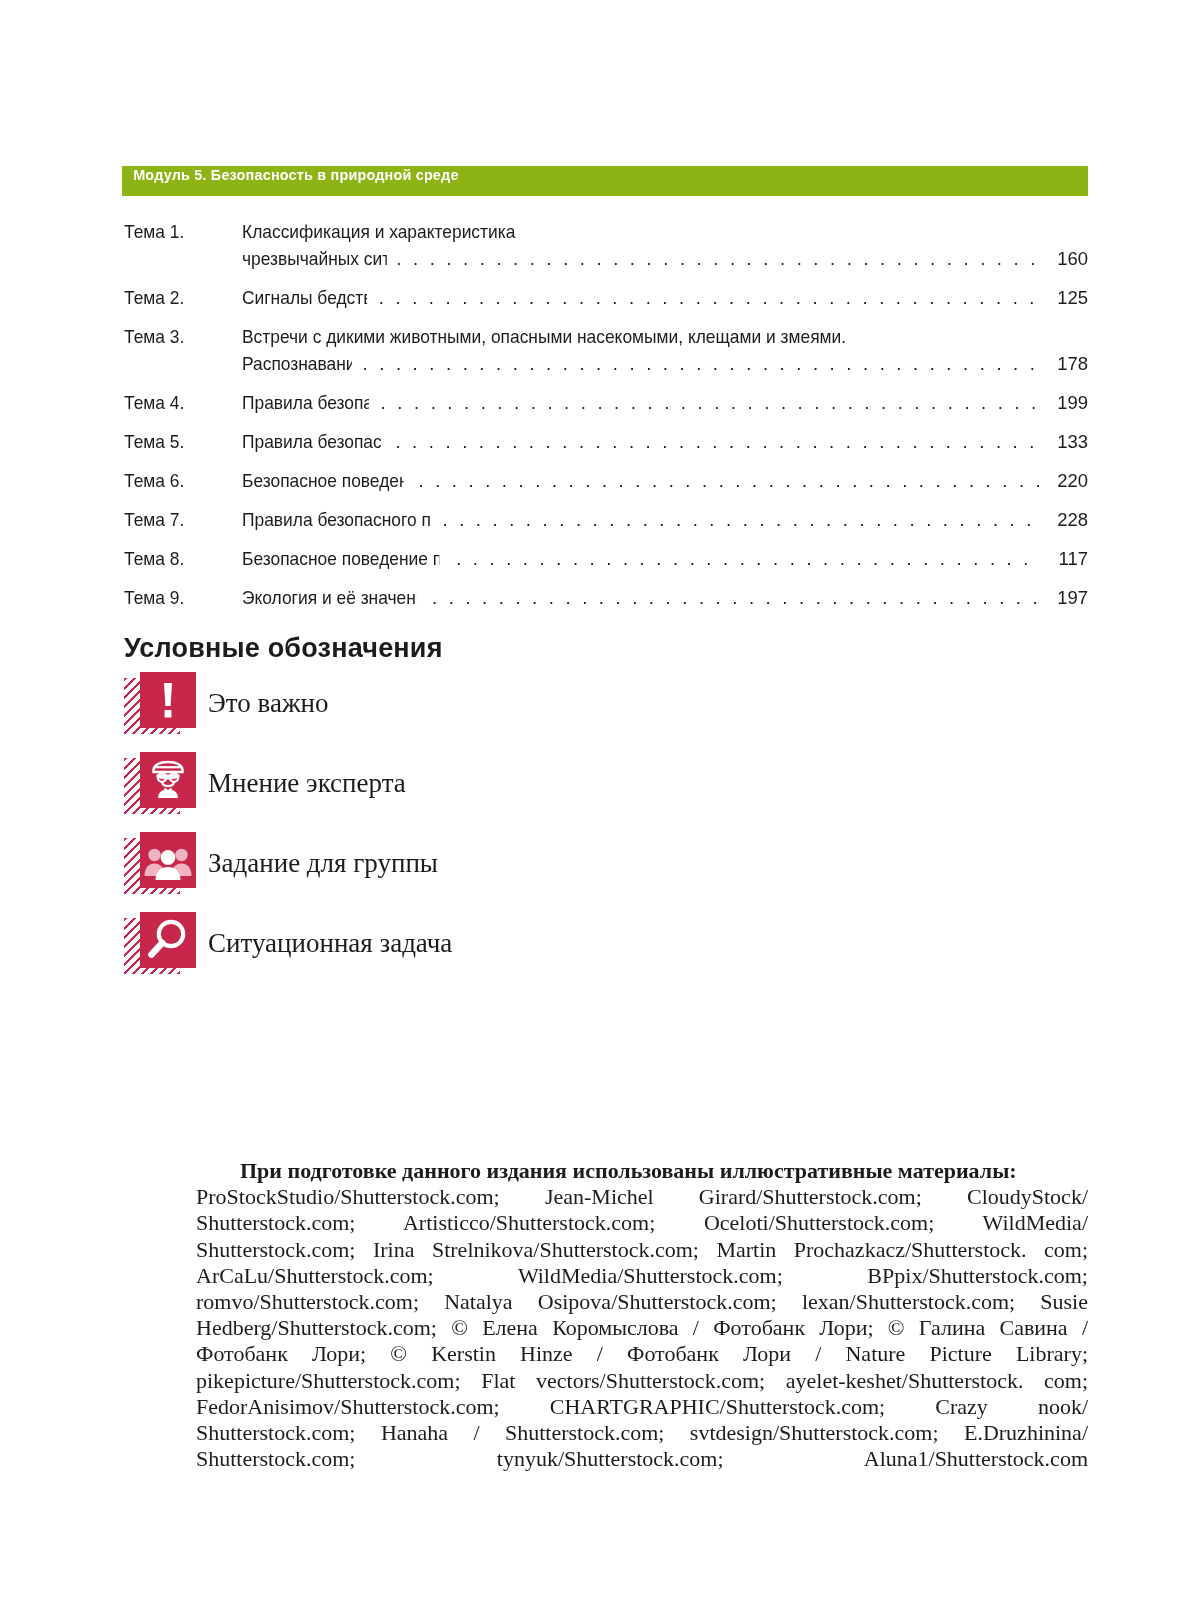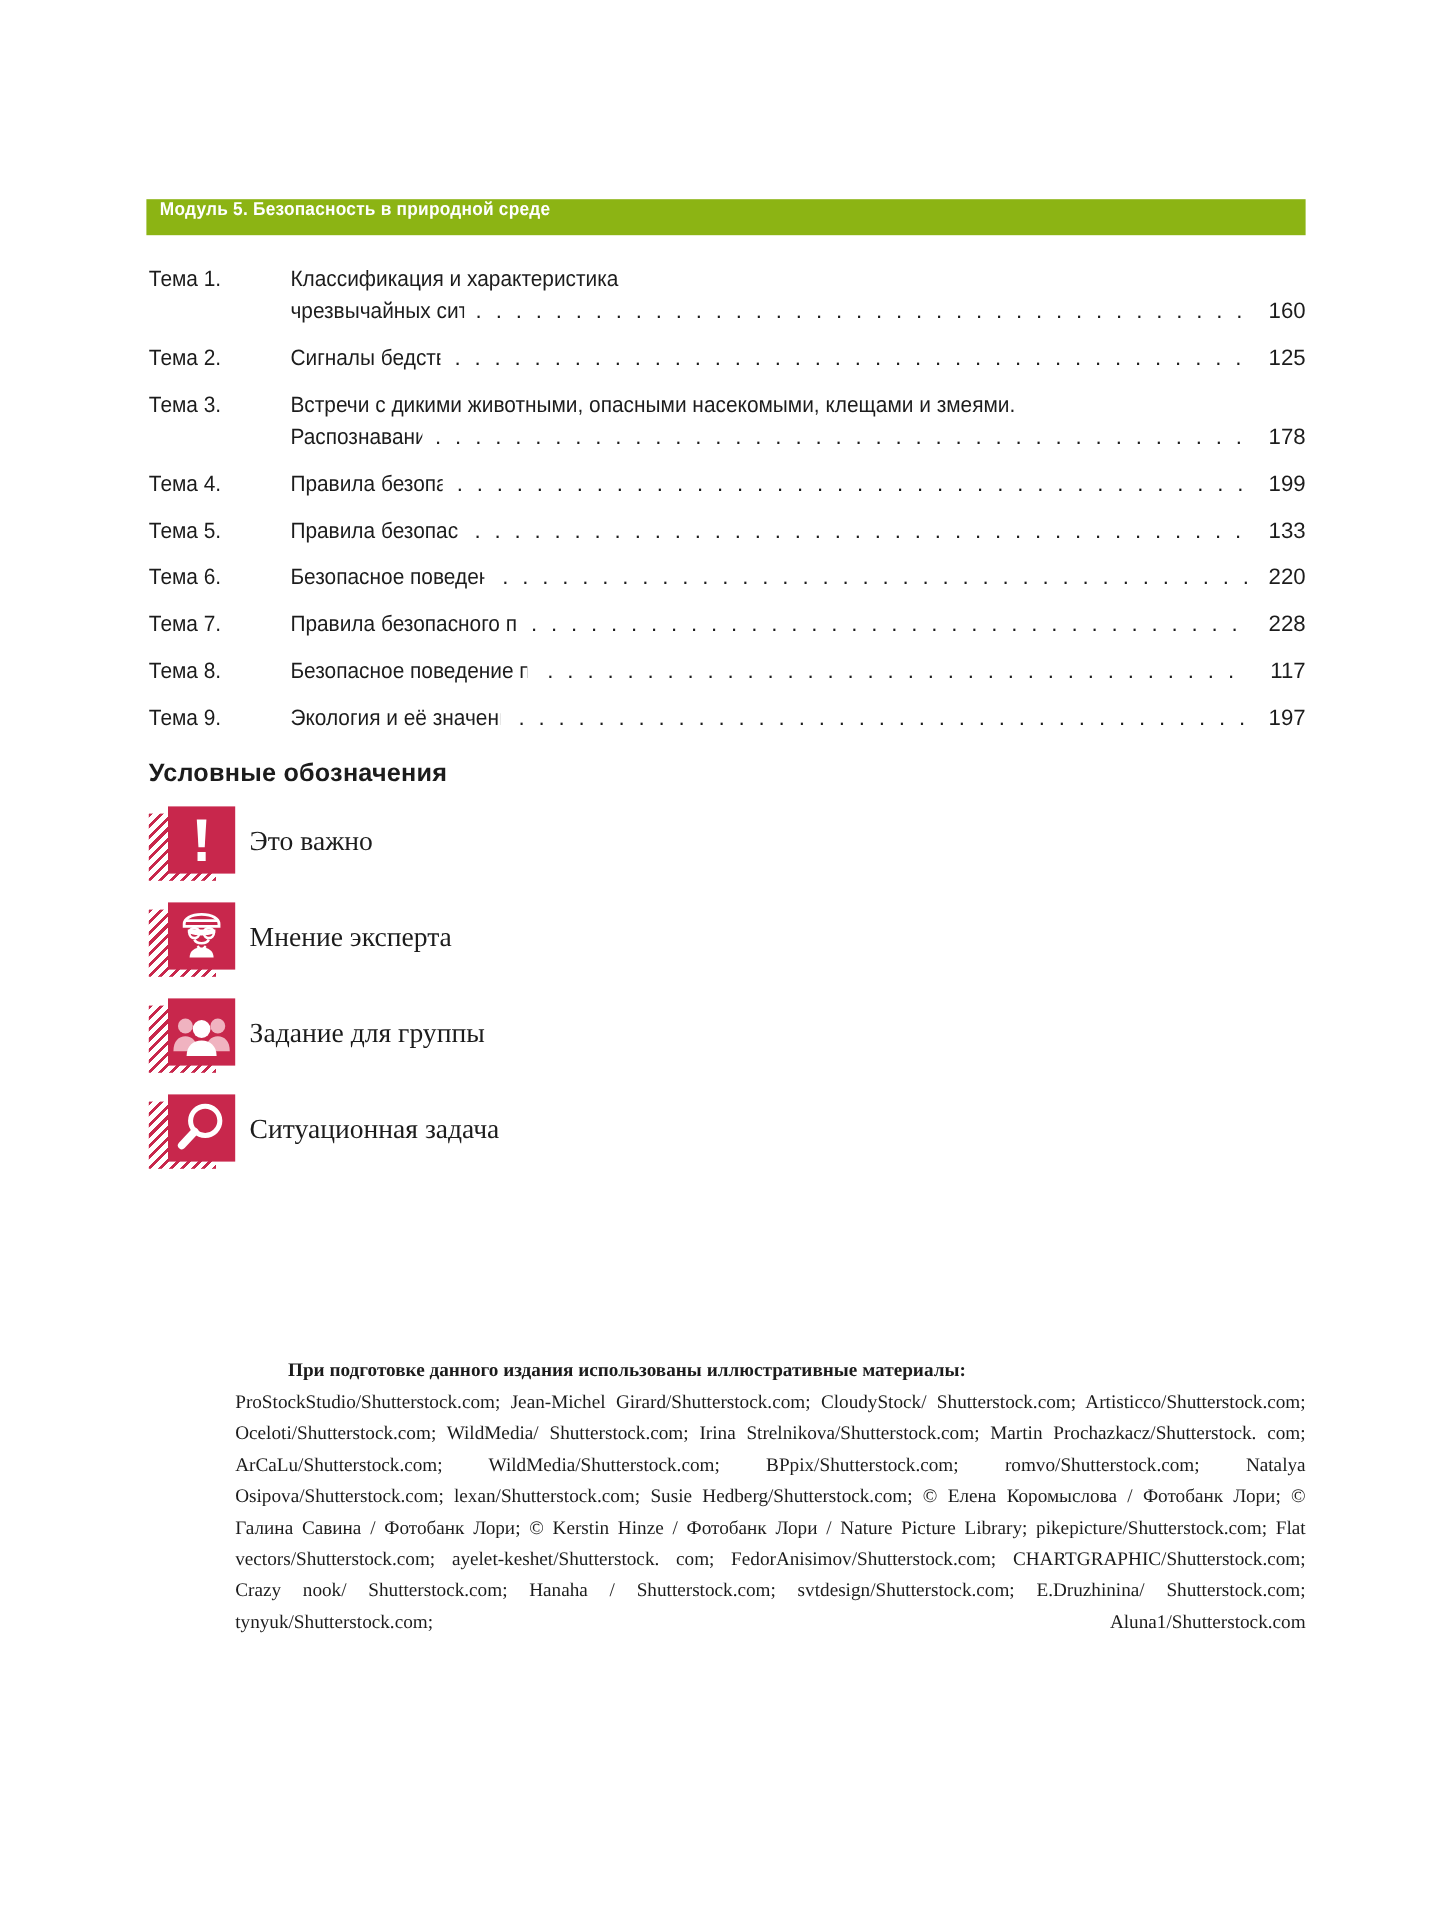--- a/index.html
+++ b/index.html
@@ -106,21 +106,21 @@
     transform: scaleX(0.94);
     transform-origin: left top;
     display: block;
   }
 
   
   .legend-heading {
     position: absolute;
     left: 124px;
     top: 633px;
-    font-size: 21px;
+    font-size: 27px;
     font-weight: bold;
     color: #1c1c1c;
     letter-spacing: 0.2px;
   }
   .legend-list {
     position: absolute;
     left: 124px;
     top: 672px;
     width: 600px;
   }
@@ -157,35 +157,35 @@
     background: #c8274c;
   }
   .icon-box svg {
     display: block;
     width: 56px;
     height: 56px;
   }
   .legend-label {
     flex: 1 1 auto;
     font-family: "Liberation Serif", serif;
-    font-size: 23px;
+    font-size: 27px;
     color: #1c1c1c;
     padding-left: 8px;
     padding-top: 16px;
     white-space: nowrap;
   }
 
   
   .credits {
     position: absolute;
     left: 196px;
-    top: 1130px;
+    top: 1158px;
     width: 892px;
     font-family: "Liberation Serif", serif;
-    font-size: 16px;
+    font-size: 22px;
     line-height: 26.2px;
     color: #1c1c1c;
     text-align: justify;
     text-justify: inter-word;
   }
   .credits-title {
     font-weight: bold;
     display: block;
     text-align: left;
     text-indent: 44px;

